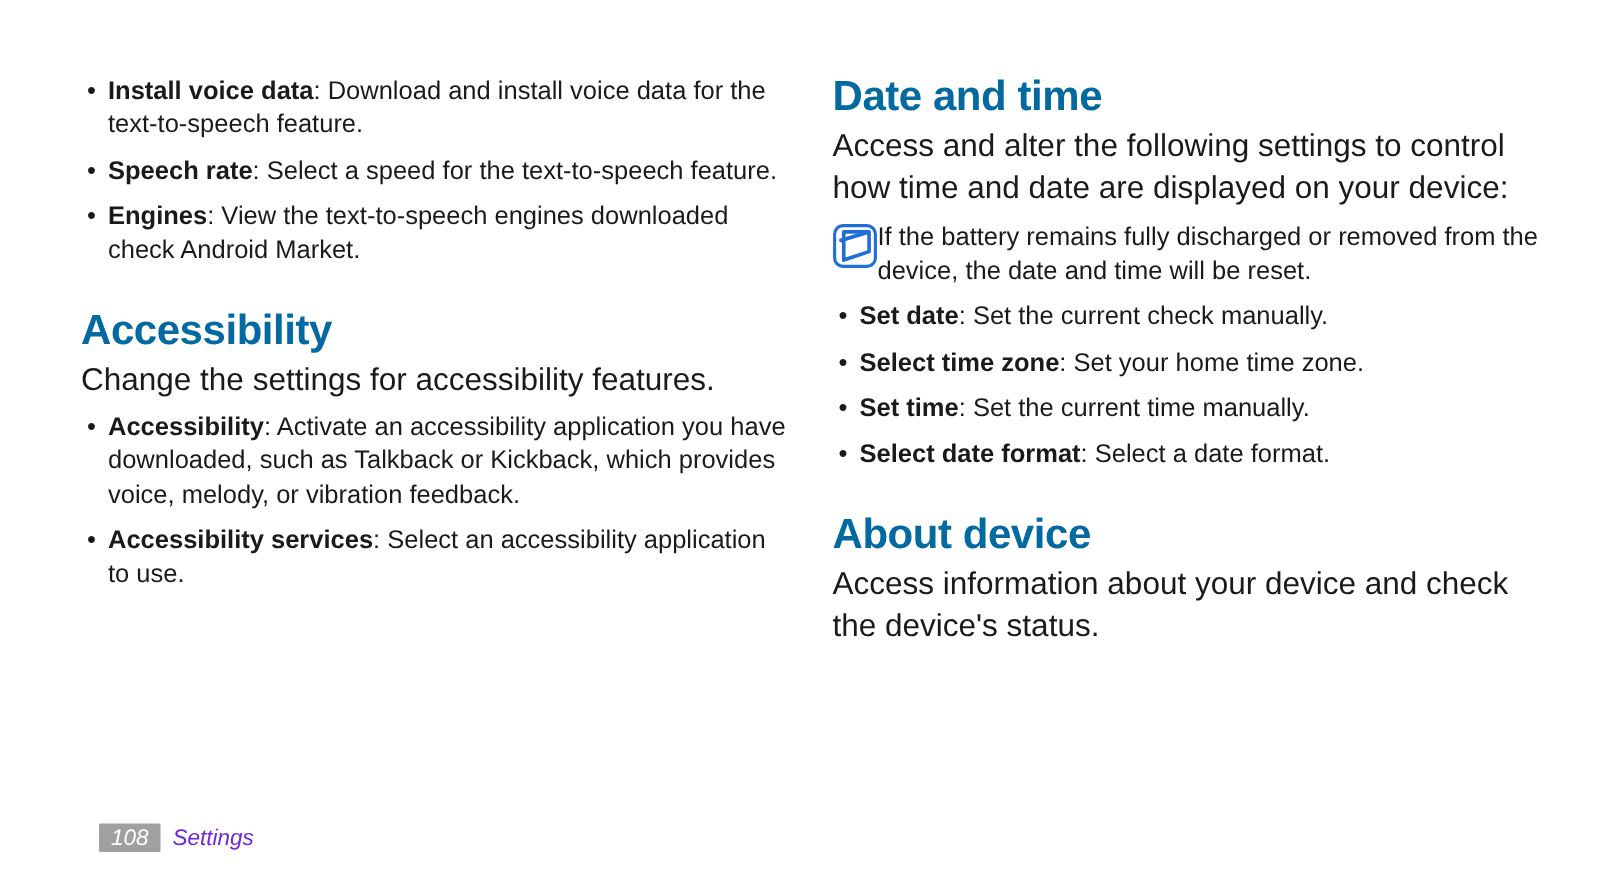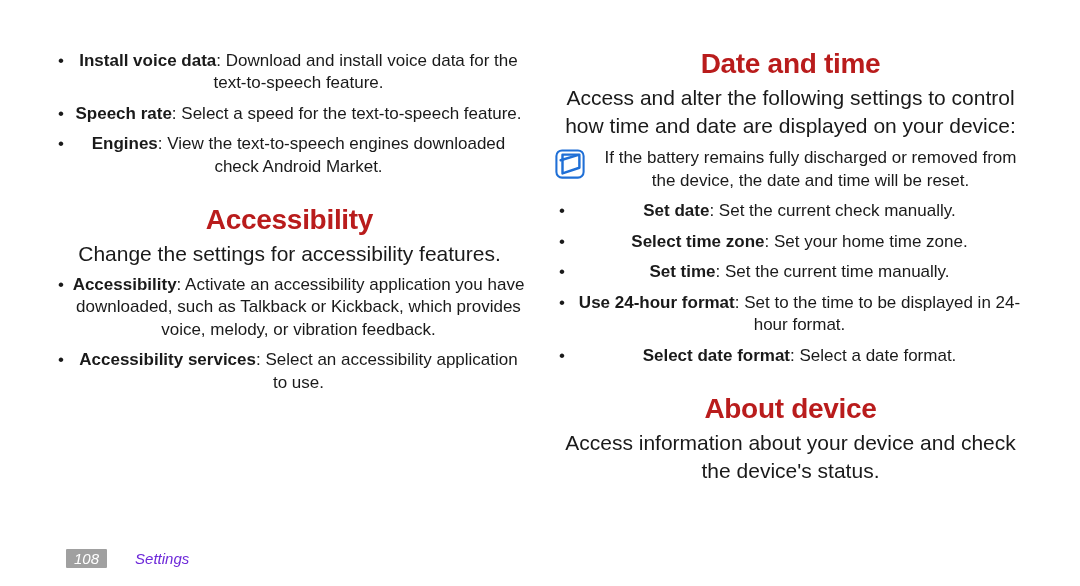--- a/index.html
+++ b/index.html
@@ -13,24 +13,23 @@
     }
     .page {
       display: flex;
       padding: 48px 54px 0 54px;
       gap: 30px;
       height: 540px;
     }
     .col {
       flex: 1;
       min-width: 0;
-      text-align: center;
     }
     h2 {
-      color: #b91c1c;
+      color: #0369a1;
       font-size: 28px;
       font-weight: 700;
       margin: 26px 0 4px 0;
       letter-spacing: -0.3px;
     }
     p {
       font-size: 21px;
       line-height: 1.32;
       margin: 2px 0 6px 0;
     }
@@ -48,39 +47,38 @@
     ul > li::before {
       content: "•";
       position: absolute;
       left: 4px;
       top: 0;
       font-size: 17px;
     }
     .term { font-weight: 700; }
     .note {
       display: flex;
-      gap: 10px;
       margin: 8px 0 8px 0;
     }
     .note-icon {
       flex: 0 0 30px;
       height: 30px;
       margin-top: 2px;
     }
     .note-text {
       font-size: 17px;
       line-height: 1.32;
     }
     .footer {
       position: absolute;
       left: 54px;
       bottom: 18px;
       display: flex;
       align-items: center;
-      gap: 28px;
+      gap: 8px;
       padding-left: 12px;
     }
     .page-badge {
       background: #a0a0a0;
       color: #ffffff;
       font-style: italic;
       font-size: 15px;
       padding: 1px 8px 1px 8px;
       border-radius: 1px;
       font-weight: 500;
@@ -123,21 +121,20 @@
           <path d="M6 12 L26 6" fill="none" stroke="#1f6fd6" stroke-width="2.6" stroke-linecap="round"></path>
         </svg>
       </span>
       <div class="note-text">If the battery remains fully discharged or removed from the device, the date and time will be reset.</div>
     </div>
 
     <ul>
       <li><span class="term">Set date</span><span>: Set the current check manually.</span></li>
       <li><span class="term">Select time zone</span><span>: Set your home time zone.</span></li>
       <li><span class="term">Set time</span><span>: Set the current time manually.</span></li>
-      <li><span class="term">Use 24-hour format</span><span>: Set to the time to be displayed in 24-hour format.</span></li>
       <li><span class="term">Select date format</span><span>: Select a date format.</span></li>
     </ul>
 
     <h2>About device</h2>
     <p>Access information about your device and check the device's status.</p>
   </div>
 </div>
 
 <div class="footer">
   <span class="page-badge">108</span>

